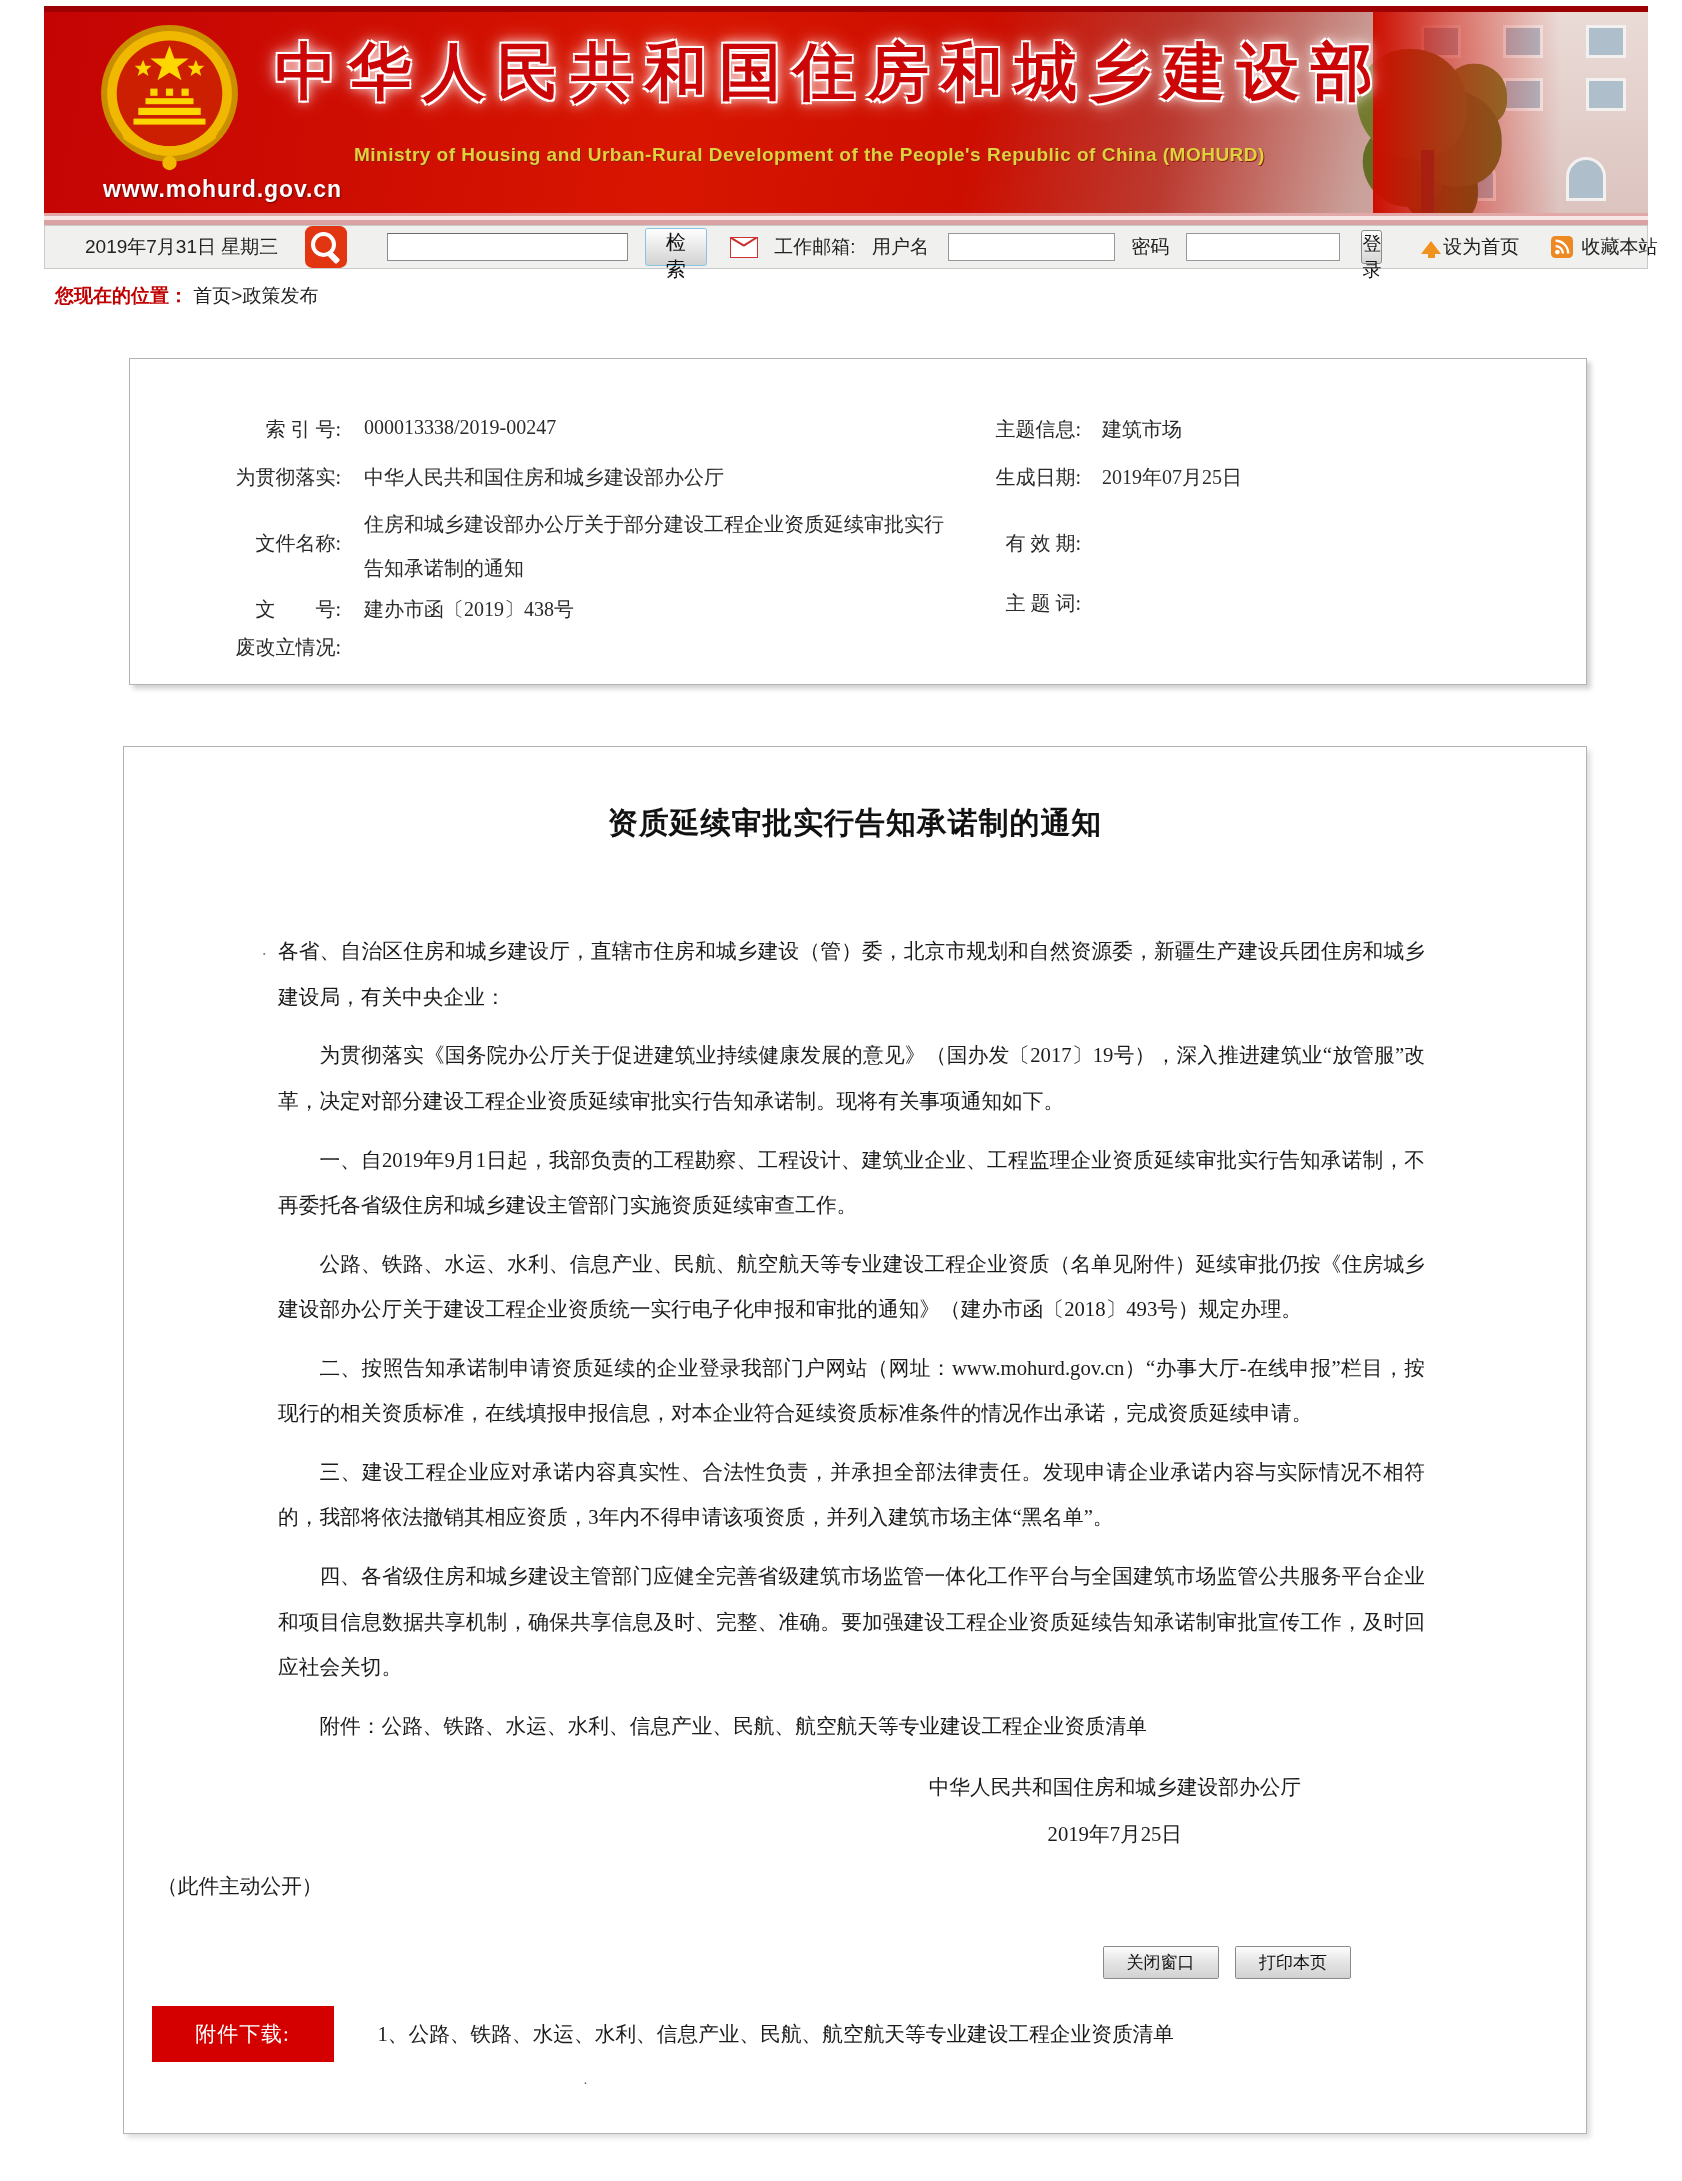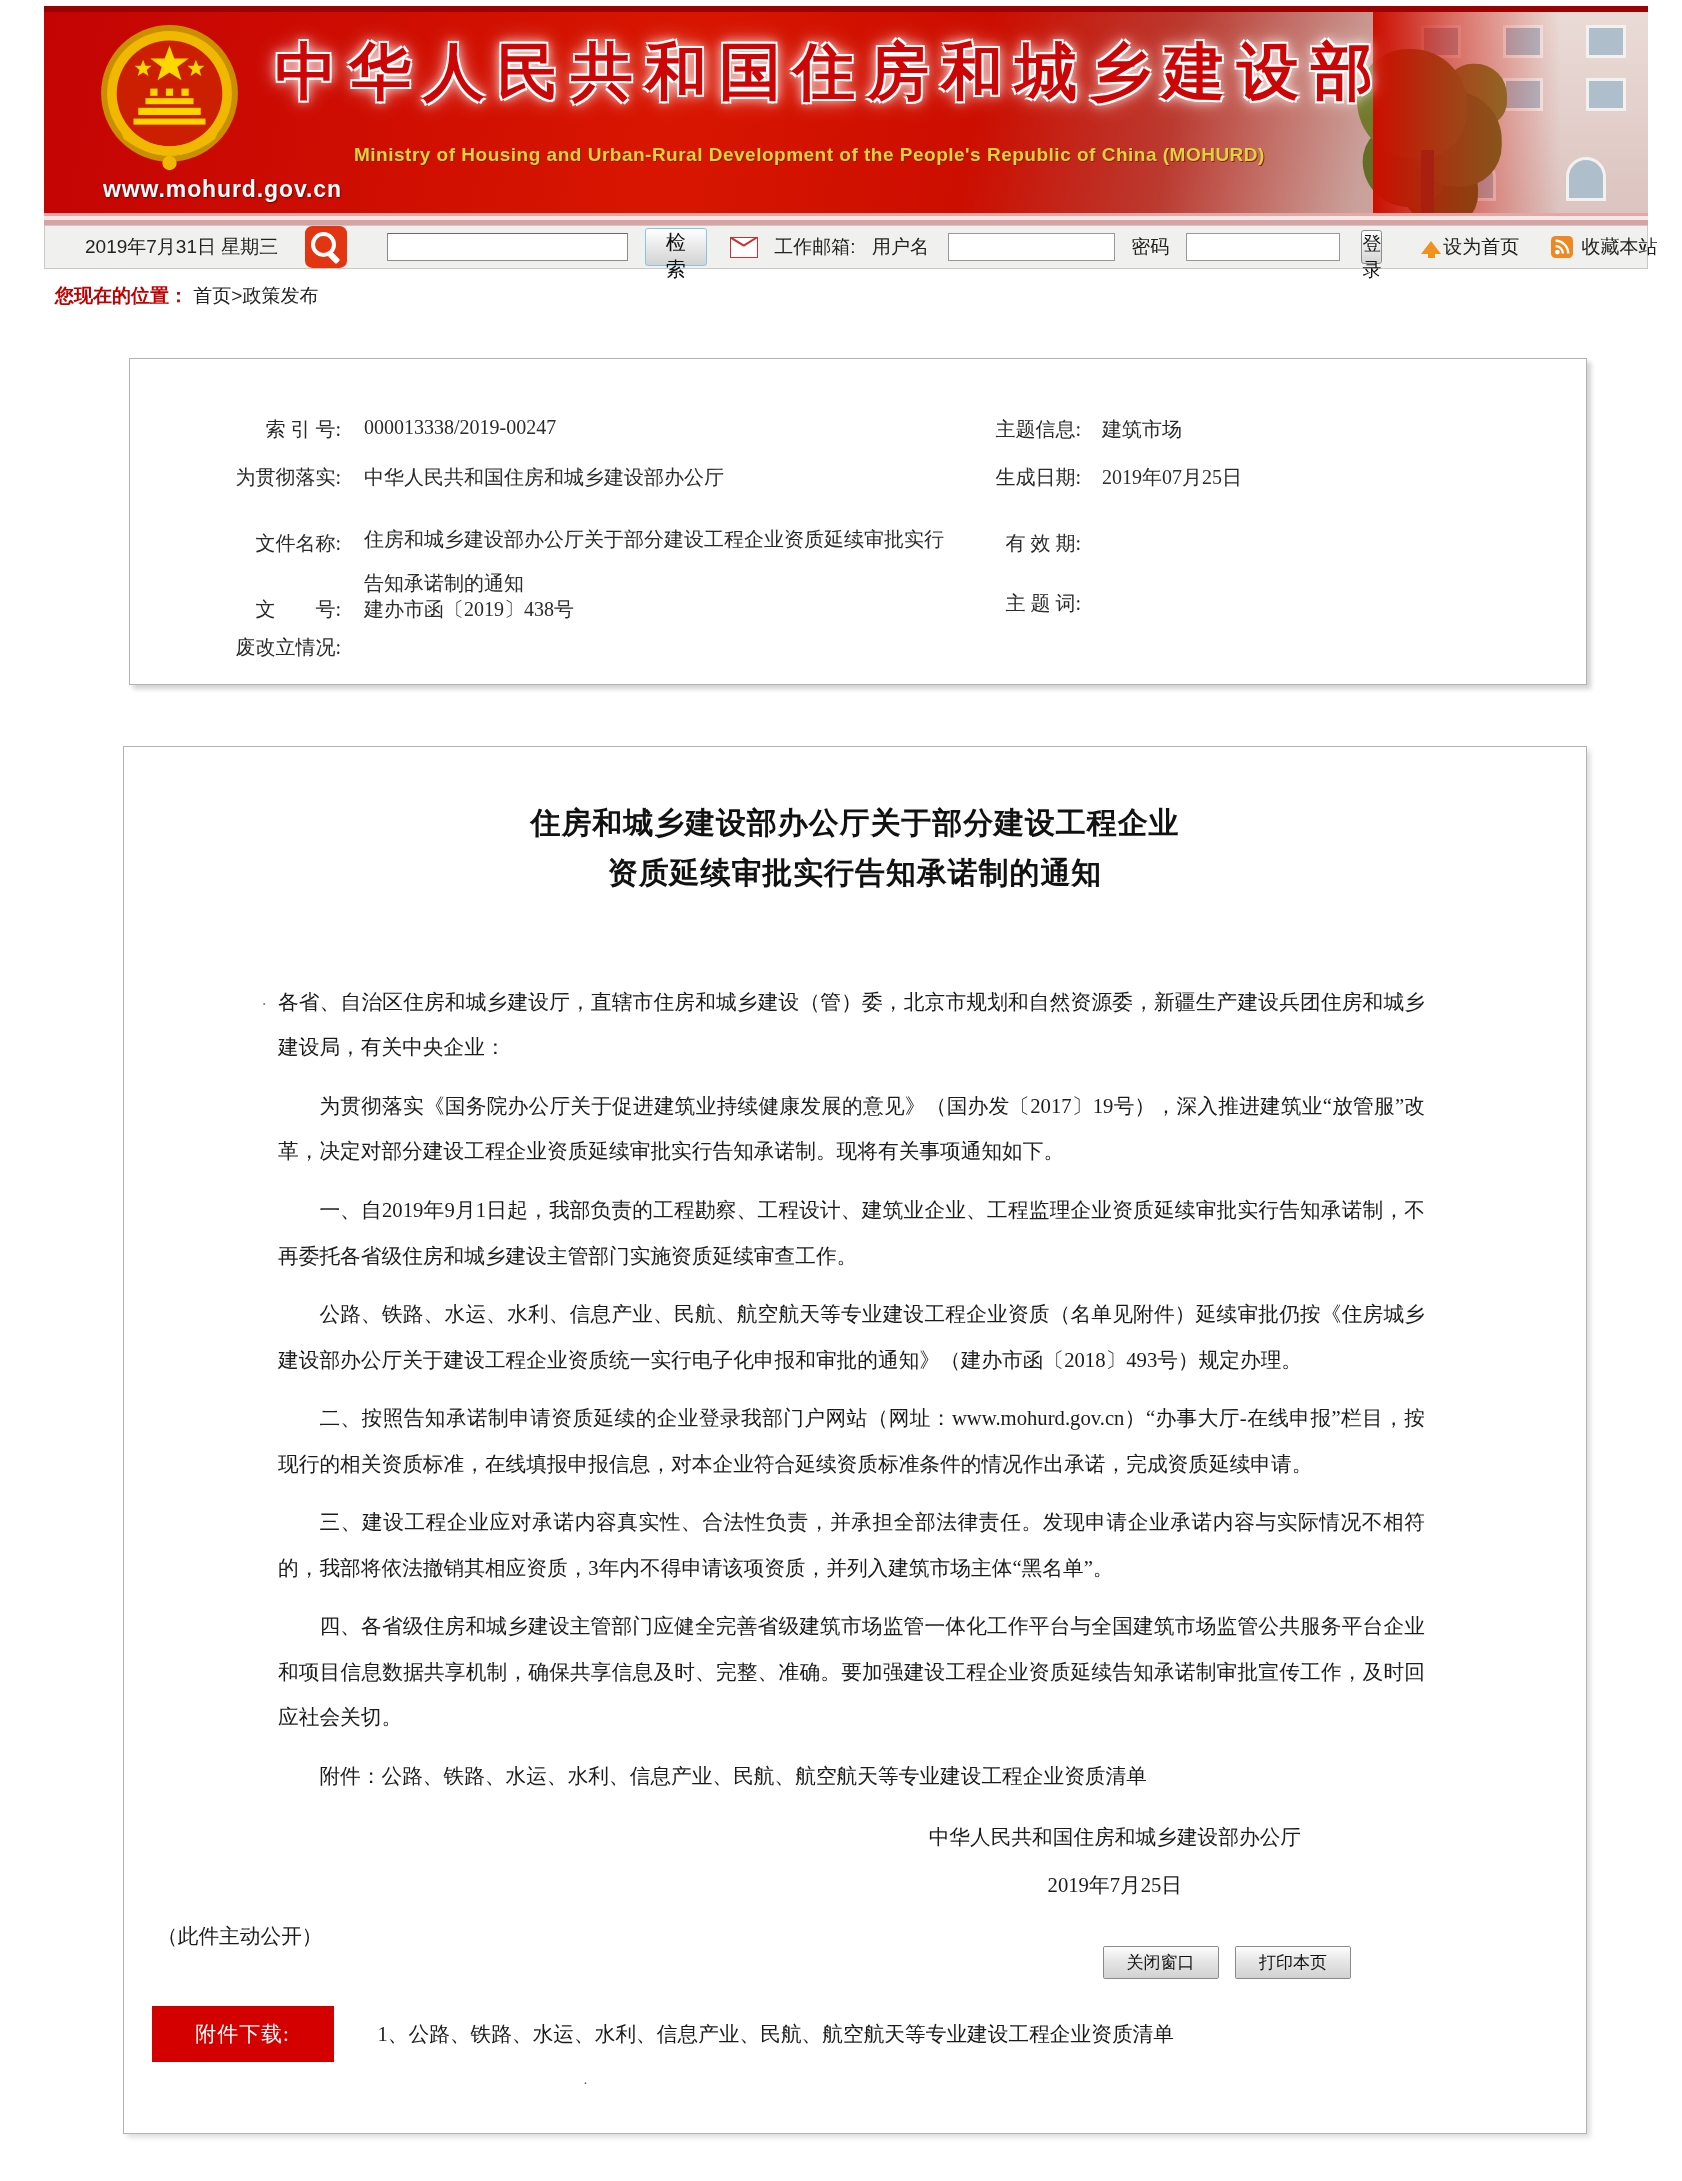--- a/index.html
+++ b/index.html
@@ -171,21 +171,21 @@
   </div>
 
   <div class="meta-box">
     <span class="m-label" style="left:0; top:57px;">索 引 号:</span>
     <span class="m-value" style="left:234px; top:57px;">000013338/2019-00247</span>
 
     <span class="m-label" style="left:0; top:105px;">为贯彻落实:</span>
     <span class="m-value" style="left:234px; top:105px;">中华人民共和国住房和城乡建设部办公厅</span>
 
     <span class="m-label" style="left:0; top:171px;">文件名称:</span>
-    <span class="m-value wrap" style="left:234px; top:158px;">住房和城乡建设部办公厅关于部分建设工程企业资质延续审批实行告知承诺制的通知</span>
+    <span class="m-value wrap" style="left:234px; top:143px;">住房和城乡建设部办公厅关于部分建设工程企业资质延续审批实行告知承诺制的通知</span>
 
     <span class="m-label" style="left:0; top:237px;">文　　号:</span>
     <span class="m-value" style="left:234px; top:237px;">建办市函〔2019〕438号</span>
 
     <span class="m-label" style="left:0; top:275px;">废改立情况:</span>
     <span class="m-value" style="left:234px; top:275px;"></span>
 
     <span class="m-label r" style="left:721px; top:57px;">主题信息:</span>
     <span class="m-value" style="left:972px; top:57px;">建筑市场</span>
 
@@ -194,21 +194,20 @@
 
     <span class="m-label r" style="left:721px; top:171px;">有 效 期:</span>
     <span class="m-value" style="left:972px; top:171px;"></span>
 
     <span class="m-label r" style="left:721px; top:231px;">主 题 词:</span>
     <span class="m-value" style="left:972px; top:231px;"></span>
   </div>
 
   <div class="doc-box">
     <div class="doc-title">
-      <div>住房和城乡建设部办公厅关于部分建设工程企业</div>
       <div>资质延续审批实行告知承诺制的通知</div>
     </div>
 
     <div class="doc-content">
       <span class="stray-dot">·</span>
       <p>各省、自治区住房和城乡建设厅，直辖市住房和城乡建设（管）委，北京市规划和自然资源委，新疆生产建设兵团住房和城乡建设局，有关中央企业：</p>
       <p class="indent">为贯彻落实《国务院办公厅关于促进建筑业持续健康发展的意见》（国办发〔2017〕19号），深入推进建筑业“放管服”改革，决定对部分建设工程企业资质延续审批实行告知承诺制。现将有关事项通知如下。</p>
       <p class="indent">一、自2019年9月1日起，我部负责的工程勘察、工程设计、建筑业企业、工程监理企业资质延续审批实行告知承诺制，不再委托各省级住房和城乡建设主管部门实施资质延续审查工作。</p>
       <p class="indent">公路、铁路、水运、水利、信息产业、民航、航空航天等专业建设工程企业资质（名单见附件）延续审批仍按《住房城乡建设部办公厅关于建设工程企业资质统一实行电子化申报和审批的通知》（建办市函〔2018〕493号）规定办理。</p>
       <p class="indent">二、按照告知承诺制申请资质延续的企业登录我部门户网站（网址：www.mohurd.gov.cn）“办事大厅-在线申报”栏目，按现行的相关资质标准，在线填报申报信息，对本企业符合延续资质标准条件的情况作出承诺，完成资质延续申请。</p>

